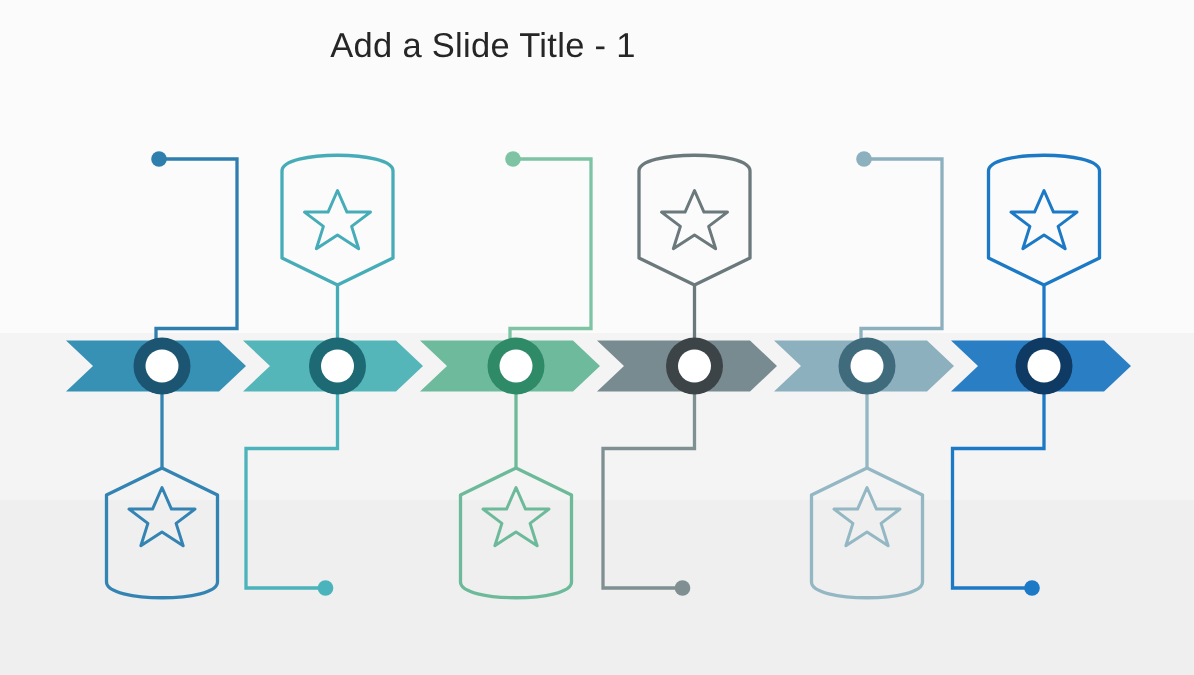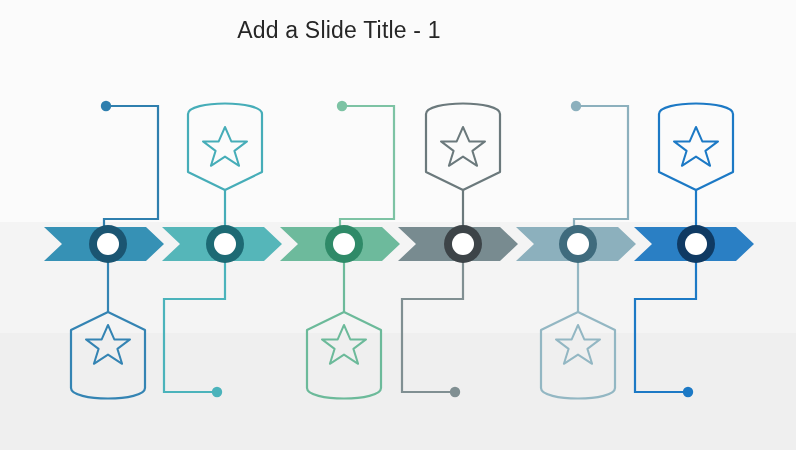--- a/index.html
+++ b/index.html
@@ -19,21 +19,20 @@
   .band-mid{top:222px;height:111px;background:#f4f4f4;}
   .band-bot{top:333px;height:117px;background:#efefef;}
 
   #title{
     position:absolute;left:0;top:17px;width:644px;
     text-align:center;
     font-size:23px;
     color:#262626;
     letter-spacing:0.2px;
     white-space:nowrap;
-    padding-left:17px;
   }
 
   #stage{position:absolute;left:0;top:0;width:796px;height:450px;}
   svg{display:block;}
 </style>
 </head>
 <body>
 
 <div id="slide">
 

